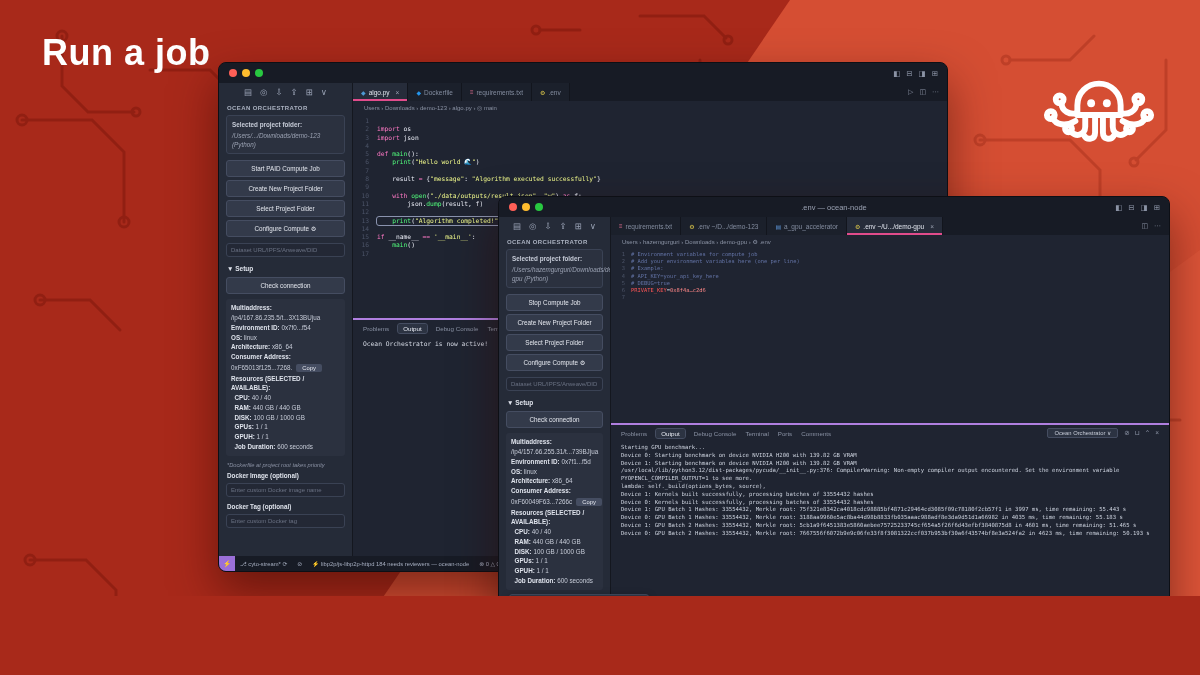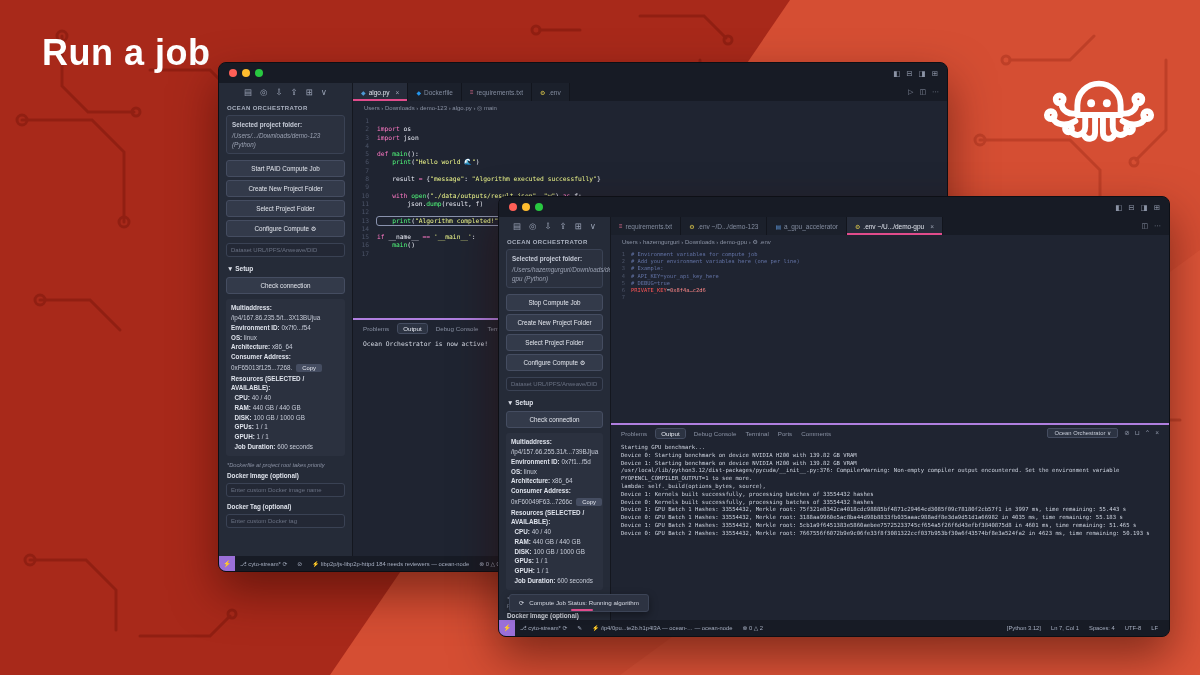--- a/index.html
+++ b/index.html
@@ -1,17 +1,17 @@
 <!DOCTYPE html>
 <html><head>
 <meta charset="utf-8">
 <style>
   *{box-sizing:border-box;margin:0;padding:0}
   html,body{width:1200px;height:675px;overflow:hidden;background:#a8291a;font-family:"Liberation Sans",sans-serif}
-  .stage{position:relative;width:1200px;height:675px;overflow:hidden}
+  .stage{position:relative;width:1200px;height:596px;overflow:hidden}
   svg.bgart{position:absolute;inset:0;z-index:0}
   .heading{position:absolute;left:42px;top:32px;font-size:36px;font-weight:600;color:#ffffff;letter-spacing:.5px;z-index:1}
   .octopus{position:absolute;left:1040px;top:62px;width:118px;height:112px;z-index:1}
 
   
   .win{position:absolute;display:flex;flex-direction:column;background:#1f2431;border-radius:8px;overflow:hidden;
        box-shadow:0 20px 45px rgba(45,5,0,.5);border:1px solid #0d0f15}
   #win1{left:218px;top:62px;width:730px;height:510px;z-index:2}
   #win2{left:498px;top:196px;width:672px;height:441px;z-index:3}
 
@@ -350,20 +350,21 @@
     </div>
   </section>
 
   <section class="win" id="win2">
     <div class="titlebar">
       <div class="lights">
         <span class="light l-close"></span>
         <span class="light l-min"></span>
         <span class="light l-zoom"></span>
       </div>
+      <div class="title">.env — ocean-node</div>
       <div class="winicons" id="w2icons">
           <span class="icon">◧</span>
           <span class="icon">⊟</span>
           <span class="icon">◨</span>
           <span class="icon">⊞</span>
         </div>
     </div>
     <div class="mainrow">
       <aside class="sidebar">
         <div class="sbicons" id="w2sbicons">

